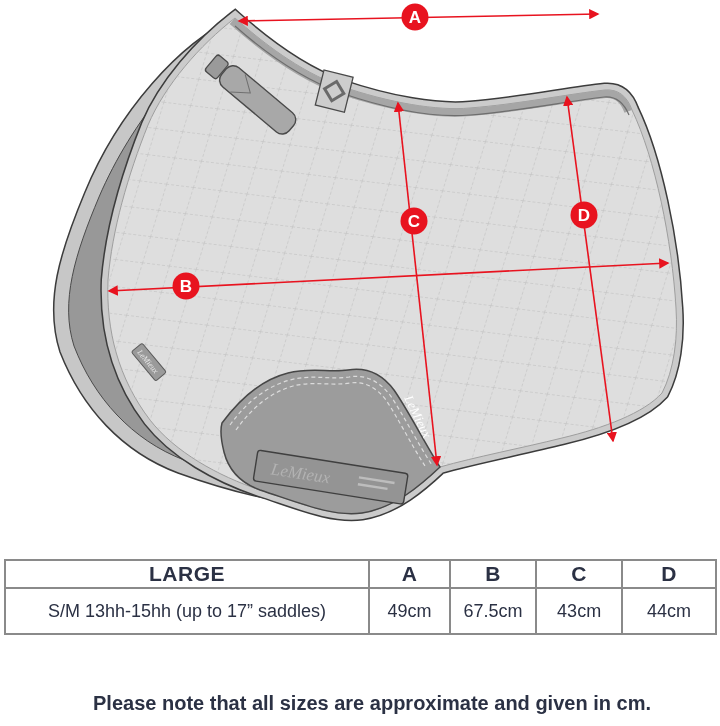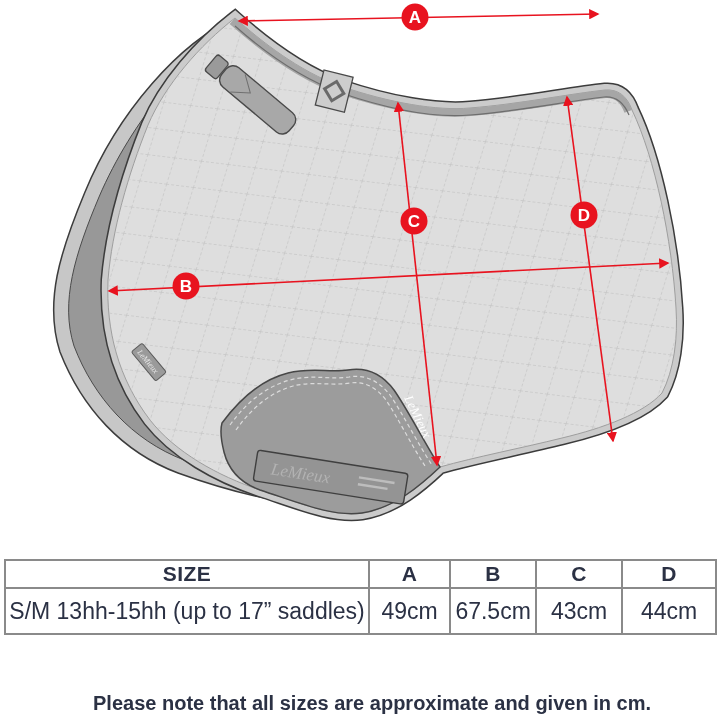--- a/index.html
+++ b/index.html
@@ -4,21 +4,21 @@
 <style>
   html,body{margin:0;padding:0;background:#ffffff;}
   .page{position:relative;width:720px;height:726px;background:#ffffff;overflow:hidden;
         font-family:"Liberation Sans", sans-serif;color:#2b3144;}
   .diagram-wrap{position:absolute;top:0;left:0;width:720px;height:552px;}
   .size-table{position:absolute;top:559px;left:4px;width:713px;border-collapse:collapse;
               table-layout:fixed;}
   .size-table th,.size-table td{border:2px solid #8a8a8a;text-align:center;vertical-align:middle;
               color:#2b3144;padding:0;}
   .size-table th{height:26px;font-size:21px;font-weight:bold;letter-spacing:0.5px;}
-  .size-table td{height:44px;font-size:23px;font-weight:400;}
+  .size-table td{height:44px;font-size:18px;font-weight:400;}
   .col-size{width:51.2%;}
   .col-a{width:11.4%;}
   .col-b{width:12.1%;}
   .col-c{width:12.1%;}
   .col-d{width:13.2%;}
   .note{position:absolute;top:692px;left:0;width:720px;text-align:center;
         font-size:20px;font-weight:bold;color:#2b3144;padding-left:12px;}
   svg text.circle-letter{font-family:"Liberation Sans", sans-serif;font-weight:bold;}
   svg text.brand-script{font-family:"Liberation Serif", serif;font-style:italic;}
 </style>
@@ -119,21 +119,21 @@
   <table class="size-table">
     <colgroup>
       <col class="col-size">
         <col class="col-a">
         <col class="col-b">
         <col class="col-c">
         <col class="col-d">
     </colgroup>
     <thead>
       <tr>
-        <th>SIZE</th>
+        <th>LARGE</th>
         <th>A</th>
         <th>B</th>
         <th>C</th>
         <th>D</th>
       </tr>
     </thead>
     <tbody>
       <tr>
         <td>S/M 13hh-15hh (up to 17” saddles)</td>
         <td>49cm</td>

